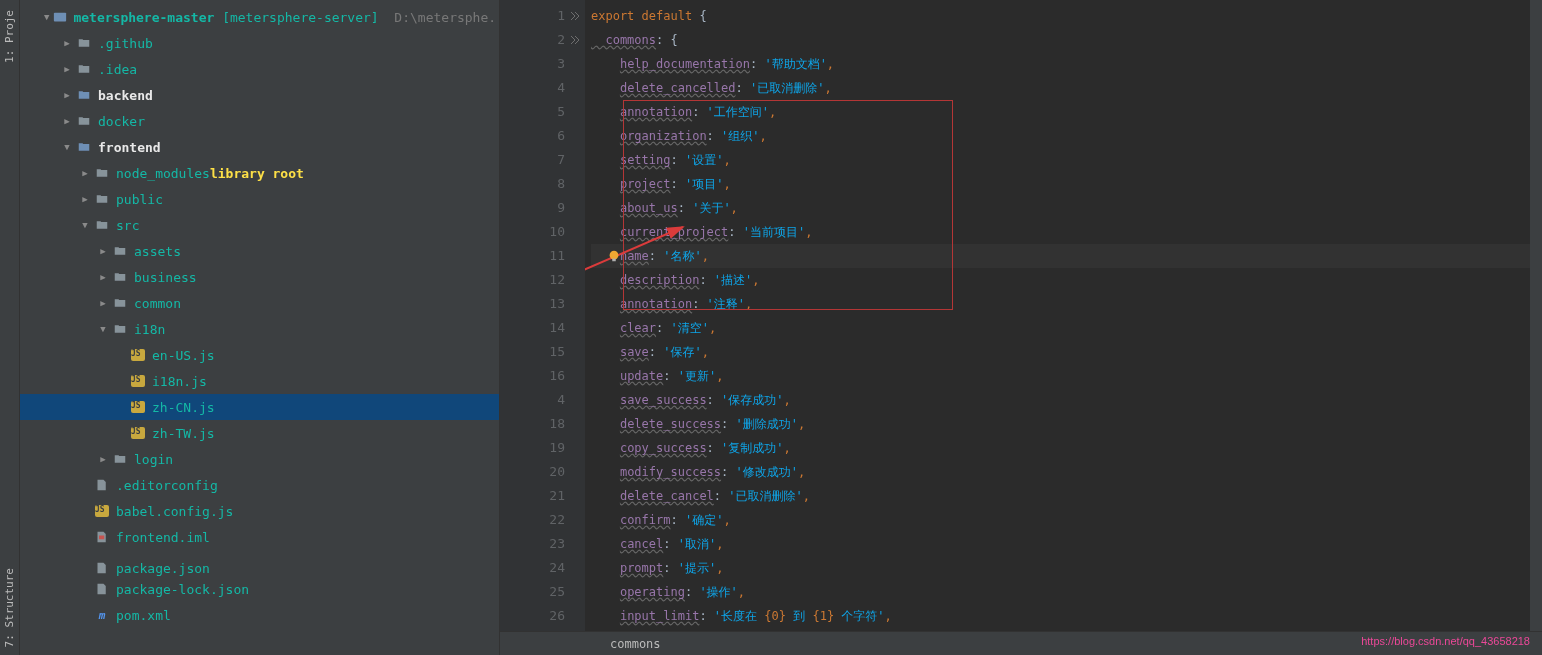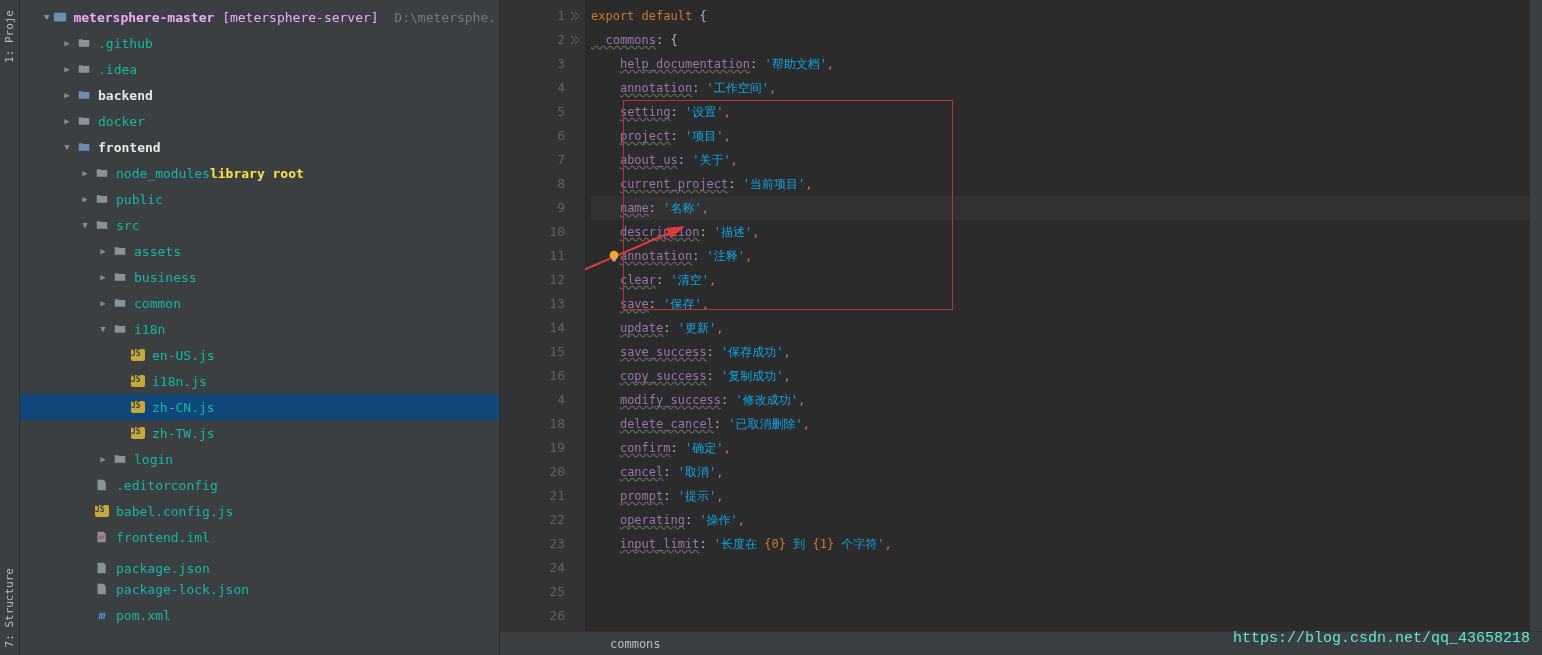--- a/index.html
+++ b/index.html
@@ -63,21 +63,21 @@
   display: inline-flex;
   align-items: center;
   justify-content: center;
   font-size: 11px;
 }
 .folder-icon { color: #87939a; }
 .js-icon { background: #c8a83e; color: #3c3f41; font-size: 8px; font-weight: bold; border-radius: 2px; width: 14px; height: 12px; }
 .xml-icon { color: #5394ec; font-style: italic; font-weight: bold; }
 .tree-label { color: #14b8a6; }
 .tree-label.bold { font-weight: bold; color: #e8e8e8; }
-.tree-label.root { color: #f0abfc; }
+.tree-label.root { color: #14b8a6; }
 .tree-path { color: #787878; }
 .tree-lib { color: #fde047; font-weight: bold; }
 .editor-area {
   flex: 1;
   display: flex;
   background: #2b2b2b;
   position: relative;
 }
 .gutter {
   width: 85px;
@@ -135,23 +135,23 @@
   pointer-events: none;
 }
 .red-arrow {
   position: absolute;
   pointer-events: none;
 }
 .watermark {
   position: absolute;
   bottom: 8px;
   right: 12px;
-  color: #5eead4;
-  font-size: 15px;
-  font-family: Liberation Mono, monospace;
+  color: #ec4899;
+  font-size: 11px;
+  font-family: Liberation Sans, sans-serif;
 }
 .bulb {
   position: absolute;
   left: 88px;
   width: 14px;
   height: 14px;
   display: flex;
   align-items: center;
   justify-content: center;
 }
@@ -451,32 +451,35 @@
         <div class="marker"></div>
         <div class="marker"></div>
         <div class="marker"></div>
       </div>
   </div>
   <div class="code-content">
     <div id="code-lines">
         <div class="line"><span class="kw">export default </span><span class="punct">{</span></div>
         <div class="line"><span class="key">  commons</span><span class="punct">: {</span></div>
         <div class="line"><span class="punct">    </span><span class="key">help_documentation</span><span class="punct">: </span><span class="str">'帮助文档'</span><span class="comma">,</span></div>
+        <div class="line"><span class="punct">    </span><span class="key">delete_cancelled</span><span class="punct">: </span><span class="str">'已取消删除'</span><span class="comma">,</span></div>
         <div class="line"><span class="punct">    </span><span class="key">annotation</span><span class="punct">: </span><span class="str">'工作空间'</span><span class="comma">,</span></div>
+        <div class="line"><span class="punct">    </span><span class="key">organization</span><span class="punct">: </span><span class="str">'组织'</span><span class="comma">,</span></div>
         <div class="line"><span class="punct">    </span><span class="key">setting</span><span class="punct">: </span><span class="str">'设置'</span><span class="comma">,</span></div>
         <div class="line"><span class="punct">    </span><span class="key">project</span><span class="punct">: </span><span class="str">'项目'</span><span class="comma">,</span></div>
         <div class="line"><span class="punct">    </span><span class="key">about_us</span><span class="punct">: </span><span class="str">'关于'</span><span class="comma">,</span></div>
         <div class="line"><span class="punct">    </span><span class="key">current_project</span><span class="punct">: </span><span class="str">'当前项目'</span><span class="comma">,</span></div>
         <div class="line hl"><span class="punct">    </span><span class="key">name</span><span class="punct">: </span><span class="str">'名称'</span><span class="comma">,</span></div>
         <div class="line"><span class="punct">    </span><span class="key">description</span><span class="punct">: </span><span class="str">'描述'</span><span class="comma">,</span></div>
         <div class="line"><span class="punct">    </span><span class="key">annotation</span><span class="punct">: </span><span class="str">'注释'</span><span class="comma">,</span></div>
         <div class="line"><span class="punct">    </span><span class="key">clear</span><span class="punct">: </span><span class="str">'清空'</span><span class="comma">,</span></div>
         <div class="line"><span class="punct">    </span><span class="key">save</span><span class="punct">: </span><span class="str">'保存'</span><span class="comma">,</span></div>
         <div class="line"><span class="punct">    </span><span class="key">update</span><span class="punct">: </span><span class="str">'更新'</span><span class="comma">,</span></div>
         <div class="line"><span class="punct">    </span><span class="key">save_success</span><span class="punct">: </span><span class="str">'保存成功'</span><span class="comma">,</span></div>
+        <div class="line"><span class="punct">    </span><span class="key">delete_success</span><span class="punct">: </span><span class="str">'删除成功'</span><span class="comma">,</span></div>
         <div class="line"><span class="punct">    </span><span class="key">copy_success</span><span class="punct">: </span><span class="str">'复制成功'</span><span class="comma">,</span></div>
         <div class="line"><span class="punct">    </span><span class="key">modify_success</span><span class="punct">: </span><span class="str">'修改成功'</span><span class="comma">,</span></div>
         <div class="line"><span class="punct">    </span><span class="key">delete_cancel</span><span class="punct">: </span><span class="str">'已取消删除'</span><span class="comma">,</span></div>
         <div class="line"><span class="punct">    </span><span class="key">confirm</span><span class="punct">: </span><span class="str">'确定'</span><span class="comma">,</span></div>
         <div class="line"><span class="punct">    </span><span class="key">cancel</span><span class="punct">: </span><span class="str">'取消'</span><span class="comma">,</span></div>
         <div class="line"><span class="punct">    </span><span class="key">prompt</span><span class="punct">: </span><span class="str">'提示'</span><span class="comma">,</span></div>
         <div class="line"><span class="punct">    </span><span class="key">operating</span><span class="punct">: </span><span class="str">'操作'</span><span class="comma">,</span></div>
         <div class="line"><span class="punct">    </span><span class="key">input_limit</span><span class="punct">: </span><span class="str">'长度在 </span><span class="tmpl">{0}</span><span class="str"> 到 </span><span class="tmpl">{1}</span><span class="str"> 个字符'</span><span class="comma">,</span></div>
       </div>
     <div class="red-box" id="red-box" style="top: 100px; left: 38px; width: 330px; height: 210px;"></div>

